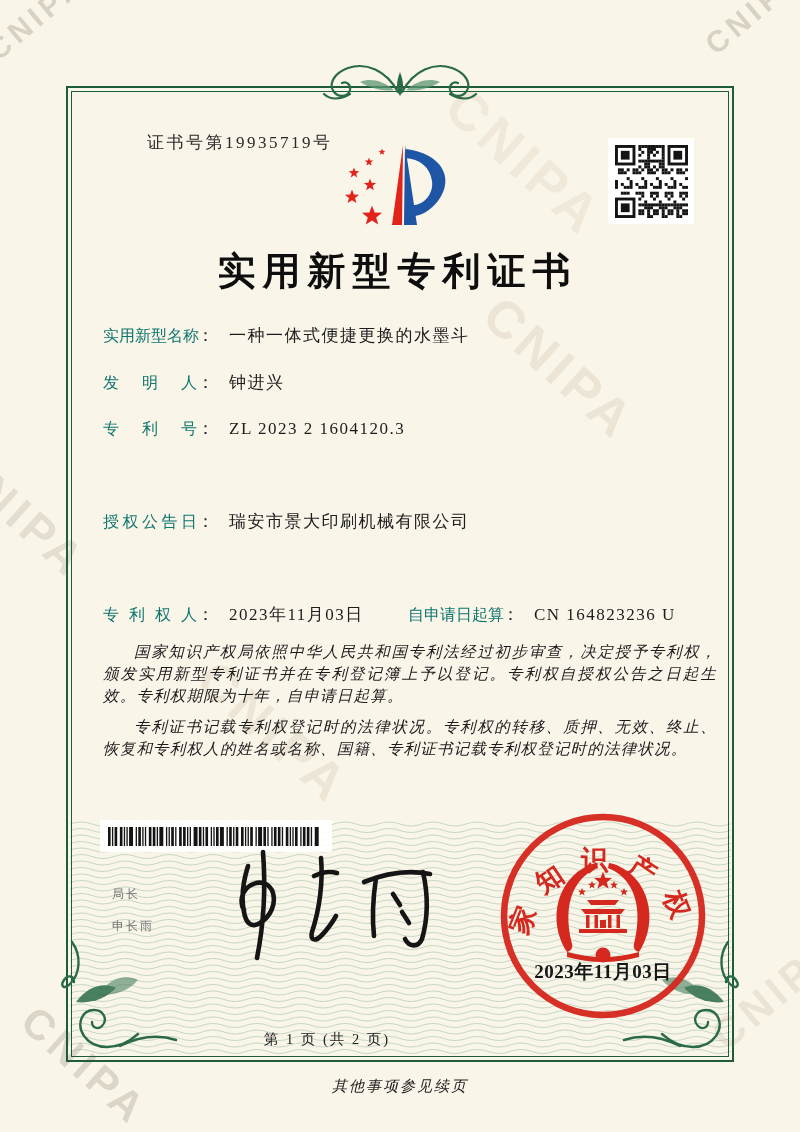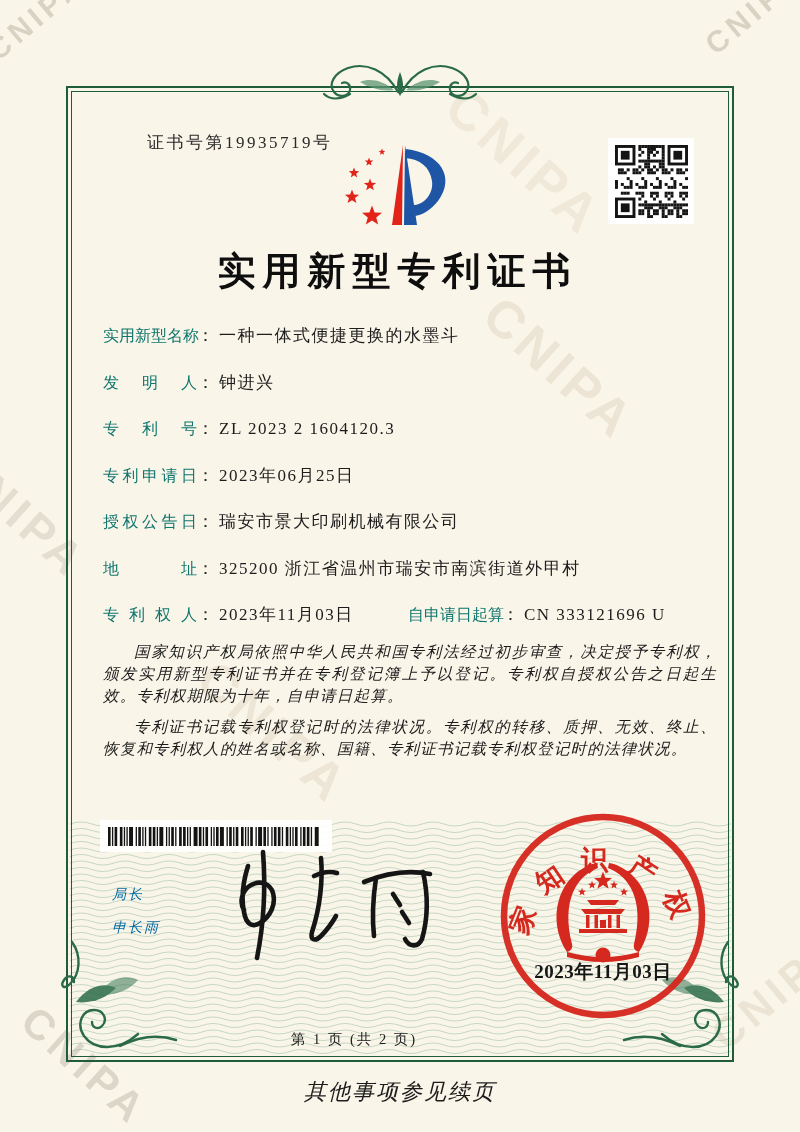--- a/index.html
+++ b/index.html
@@ -23,44 +23,44 @@
   .qr-patch{position:absolute;left:608px;top:138px;width:86px;height:86px;background:#ffffff;}
   .qr{position:absolute;left:615px;top:145px;}
 
   .title{position:absolute;left:0;top:246px;width:795px;text-align:center;margin:0;
       font-size:38px;font-weight:bold;letter-spacing:7px;color:#0e0e0e;}
 
   .field-row{position:absolute;left:103px;width:640px;height:24px;font-size:17px;white-space:nowrap;}
   .flabel{display:inline-block;width:94px;font-size:16px;text-align:justify;text-align-last:justify;
       vertical-align:baseline;color:#0f766e;}
   .fcolon{display:inline-block;color:#262626;}
-  .fvalue{margin-left:5px;letter-spacing:1.5px;color:#1d1d1d;}
+  .fvalue{margin-left:15px;letter-spacing:1.5px;color:#1d1d1d;}
   .pair2{position:absolute;left:305px;top:0;}
 
   .paras{position:absolute;left:103px;top:641px;width:614px;}
   .paras p{margin:0 0 9px 0;font-size:15.5px;line-height:22px;text-indent:2em;
       font-style:italic;letter-spacing:1.2px;text-align:justify;color:#1c1c1c;}
 
   .barcode-patch{position:absolute;left:100px;top:820px;width:232px;height:32px;background:rgba(255,255,255,.92);}
   .barcode{position:absolute;left:108px;top:827px;}
 
   .officer{position:absolute;left:112px;top:886px;font-family:"Liberation Sans","DejaVu Sans",sans-serif;
-      font-size:14px;color:#0369a1;font-style:italic;}
+      font-size:12px;color:#737373;}
   .officer .line{margin-bottom:15px;letter-spacing:2px;}
   .signature{position:absolute;left:218px;top:846px;}
 
   .seal{position:absolute;left:494px;top:807px;z-index:4;}
   .seal-ring{font-size:27px;font-weight:bold;letter-spacing:17px;fill:#d5281e;
       font-family:"Liberation Serif","DejaVu Serif",serif;}
   .seal-date{font-size:19px;fill:#161616;font-weight:bold;letter-spacing:.5px;
       font-family:"Liberation Serif","DejaVu Serif",serif;}
 
   .page-info{position:absolute;left:0;top:1030px;width:654px;text-align:center;font-size:14.5px;
-      letter-spacing:2px;color:#222;padding-left:27px;}
-  .footer-note{position:absolute;left:0;top:1077px;width:800px;text-align:center;font-size:22px;
+      letter-spacing:2px;color:#222;}
+  .footer-note{position:absolute;left:0;top:1077px;width:800px;text-align:center;font-size:15px;
       font-style:italic;letter-spacing:2px;color:#1c1c1c;}
 
   .waves,.ornament{position:absolute;z-index:2;pointer-events:none;}
 </style>
 </head>
 <body>
 
 <div class="page">
 
   <span class="wm" style="left:-22px;top:0px;font-size:30px;color:#c3bcab;opacity:.6;transform:rotate(-40deg);">CNIPA</span>
@@ -342,33 +342,27 @@
 
     <div class="field-row" style="top:324px">
       <span class="flabel">实用新型名称</span><span class="fcolon">：</span><span class="fvalue">一种一体式便捷更换的水墨斗</span>
     </div>
     <div class="field-row" style="top:371px">
       <span class="flabel">发明人</span><span class="fcolon">：</span><span class="fvalue">钟进兴</span>
     </div>
     <div class="field-row" style="top:417px">
       <span class="flabel">专利号</span><span class="fcolon">：</span><span class="fvalue">ZL 2023 2 1604120.3</span>
     </div>
-    <div class="field-row" style="top:464px">
-      <span class="flabel">专利申请日</span><span class="fcolon">：</span><span class="fvalue">2023年06月25日</span>
-    </div>
     <div class="field-row" style="top:510px">
       <span class="flabel">授权公告日</span><span class="fcolon">：</span><span class="fvalue">瑞安市景大印刷机械有限公司</span>
-    </div>
-    <div class="field-row" style="top:557px">
-      <span class="flabel">地址</span><span class="fcolon">：</span><span class="fvalue">325200 浙江省温州市瑞安市南滨街道外甲村</span>
     </div>
     <div class="field-row" style="top:603px">
       <span class="flabel">专利权人</span><span class="fcolon">：</span><span class="fvalue">2023年11月03日</span>
       <span class="pair2">
-        <span class="flabel">自申请日起算</span><span class="fcolon">：</span><span class="fvalue">CN 333121696 U</span>
+        <span class="flabel">自申请日起算</span><span class="fcolon">：</span><span class="fvalue">CN 164823236 U</span>
       </span>
     </div>
 
     <div class="paras">
       <p>国家知识产权局依照中华人民共和国专利法经过初步审查，决定授予专利权，颁发实用新型专利证书并在专利登记簿上予以登记。专利权自授权公告之日起生效。专利权期限为十年，自申请日起算。</p>
       <p>专利证书记载专利权登记时的法律状况。专利权的转移、质押、无效、终止、恢复和专利权人的姓名或名称、国籍、专利证书记载专利权登记时的法律状况。</p>
     </div>
 
     <div class="barcode-patch"></div>
     <svg class="barcode" width="212" height="19" preserveAspectRatio="none" viewBox="0 0 161 19">

